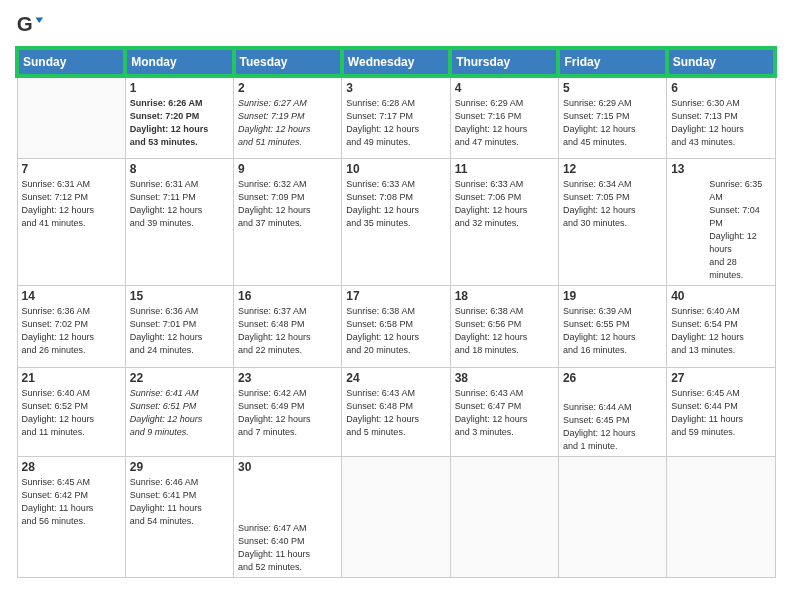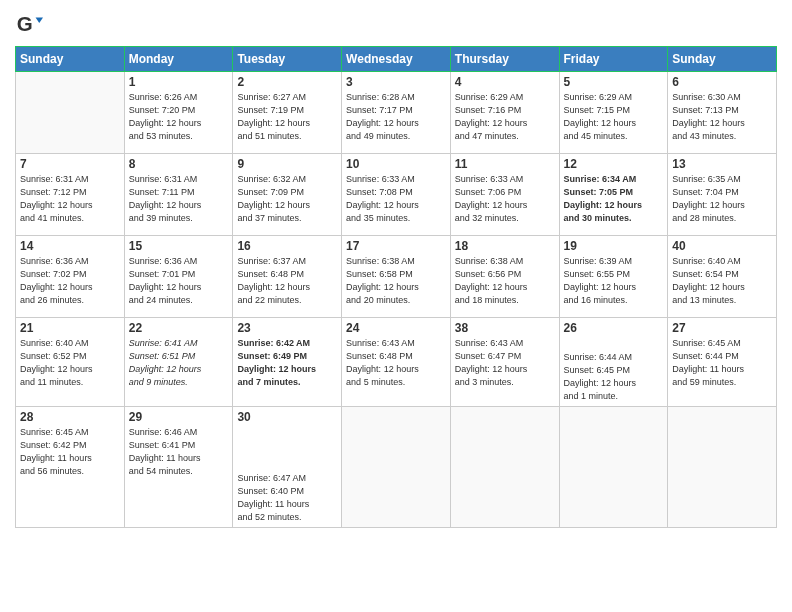--- a/index.html
+++ b/index.html
@@ -62,21 +62,21 @@
       border-collapse: collapse;
       table-layout: fixed;
     }
     .calendar th {
       background-color: #3a7ebf;
       color: #fff;
       font-size: 12px;
       font-weight: bold;
       padding: 5px 4px;
       text-align: left;
-      border: 1px solid #22c55e;
+      border: 4px solid #22c55e;
     }
     .calendar td {
       border: 1px solid #ccc;
       vertical-align: top;
       padding: 3px 4px;
       font-size: 9.5px;
       color: #333;
       height: 82px;
     }
     .day-number {
@@ -128,28 +128,28 @@
           <th>Thursday</th>
           <th>Friday</th>
           <th>Sunday</th>
         </tr>
     </thead>
     <tbody id="calendar-body">
     <tr>
           <td class="empty-cell"></td>
           <td>
             <span class="day-number">1</span>
-            <div class="day-info" style="white-space: pre-line;">Sunrise: 6:26 AM
+            <div class="day-info" style="white-space: pre-line; font-weight: bold;">Sunrise: 6:26 AM
 Sunset: 7:20 PM
 Daylight: 12 hours
 and 53 minutes.</div>
           </td>
           <td>
             <span class="day-number">2</span>
-            <div class="day-info" style="white-space: pre-line;">Sunrise: 6:27 AM
+            <div class="day-info" style="white-space: pre-line; font-style: italic;">Sunrise: 6:27 AM
 Sunset: 7:19 PM
 Daylight: 12 hours
 and 51 minutes.</div>
           </td>
           <td>
             <span class="day-number">3</span>
             <div class="day-info" style="white-space: pre-line;">Sunrise: 6:28 AM
 Sunset: 7:17 PM
 Daylight: 12 hours
 and 49 minutes.</div>
@@ -207,28 +207,28 @@
           </td>
           <td>
             <span class="day-number">11</span>
             <div class="day-info" style="white-space: pre-line;">Sunrise: 6:33 AM
 Sunset: 7:06 PM
 Daylight: 12 hours
 and 32 minutes.</div>
           </td>
           <td>
             <span class="day-number">12</span>
-            <div class="day-info" style="white-space: pre-line; font-weight: bold;">Sunrise: 6:34 AM
+            <div class="day-info" style="white-space: pre-line;">Sunrise: 6:34 AM
 Sunset: 7:05 PM
 Daylight: 12 hours
 and 30 minutes.</div>
           </td>
           <td>
             <span class="day-number">13</span>
-            <div class="day-info" style="white-space: pre-line;">Sunrise: 6:35 AM
+            <div class="day-info" style="white-space: pre-line; margin-left: 38px;">Sunrise: 6:35 AM
 Sunset: 7:04 PM
 Daylight: 12 hours
 and 28 minutes.</div>
           </td>
         </tr>
         <tr>
           <td>
             <span class="day-number">14</span>
             <div class="day-info" style="white-space: pre-line;">Sunrise: 6:36 AM
 Sunset: 7:02 PM
@@ -288,21 +288,21 @@
           </td>
           <td>
             <span class="day-number">22</span>
             <div class="day-info" style="white-space: pre-line; font-style: italic;">Sunrise: 6:41 AM
 Sunset: 6:51 PM
 Daylight: 12 hours
 and 9 minutes.</div>
           </td>
           <td>
             <span class="day-number">23</span>
-            <div class="day-info" style="white-space: pre-line; font-weight: bold;">Sunrise: 6:42 AM
+            <div class="day-info" style="white-space: pre-line;">Sunrise: 6:42 AM
 Sunset: 6:49 PM
 Daylight: 12 hours
 and 7 minutes.</div>
           </td>
           <td>
             <span class="day-number">24</span>
             <div class="day-info" style="white-space: pre-line;">Sunrise: 6:43 AM
 Sunset: 6:48 PM
 Daylight: 12 hours
 and 5 minutes.</div>

